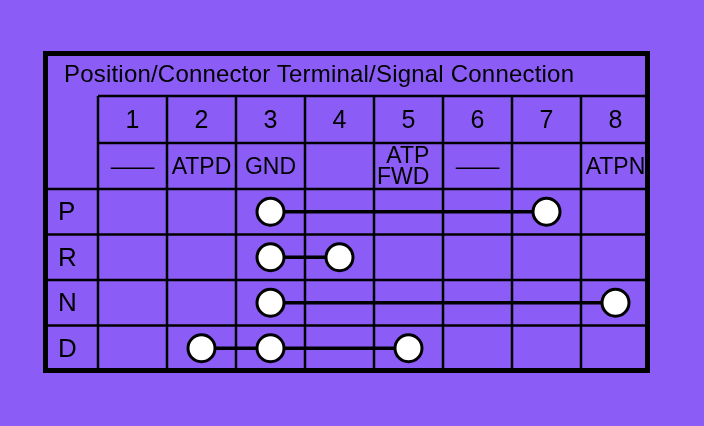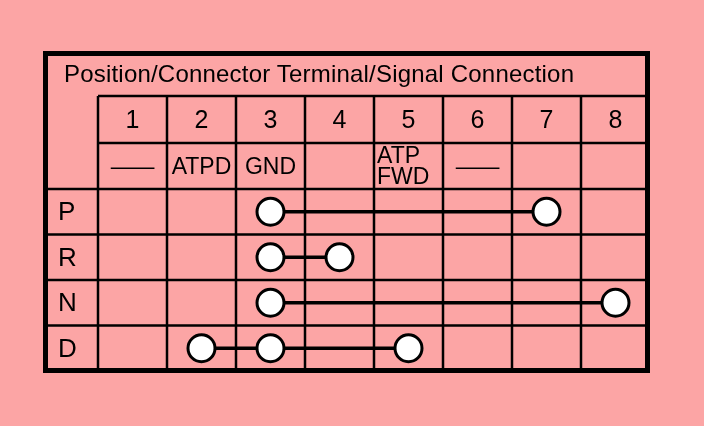--- a/index.html
+++ b/index.html
@@ -1,20 +1,20 @@
 <!DOCTYPE html>
 <html><head>
 <meta charset="utf-8">
 <style>
   html, body { margin: 0; padding: 0; background: #ffffff; }
   .stage {
     position: relative;
     width: 704px;
     height: 426px;
-    background: #fca5a5;
+    background: #8b5cf6;
     font-family: "Liberation Sans", "DejaVu Sans", sans-serif;
     color: #000000;
     overflow: hidden;
   }
   .grid-svg {
     position: absolute;
     left: 0; top: 0;
     width: 704px; height: 426px;
   }
   .title {
@@ -101,22 +101,23 @@
   <div class="num-cell" style="left:236px">3</div>
   <div class="num-cell" style="left:305px">4</div>
   <div class="num-cell" style="left:374px">5</div>
   <div class="num-cell" style="left:443px">6</div>
   <div class="num-cell" style="left:512px">7</div>
   <div class="num-cell" style="left:581px">8</div>
 
   <div class="sig-cell dash" style="left:98px"><span>—</span></div>
   <div class="sig-cell" style="left:236px">GND</div>
   <div class="sig-cell" style="left:167px">ATPD</div>
-  <div class="sig-cell left" style="left:374px; text-align:left">ATP
+  <div class="sig-cell left" style="left:374px; text-align:right">ATP
 FWD</div>
   <div class="sig-cell dash" style="left:443px"><span>—</span></div>
+  <div class="sig-cell" style="left:581px">ATPN</div>
 
   <div class="pos-label" style="top:189px">P</div>
   <div class="pos-label" style="top:234.5px">R</div>
   <div class="pos-label" style="top:280px">N</div>
   <div class="pos-label" style="top:325.5px">D</div>
 
 </div>
 
 </body></html>

